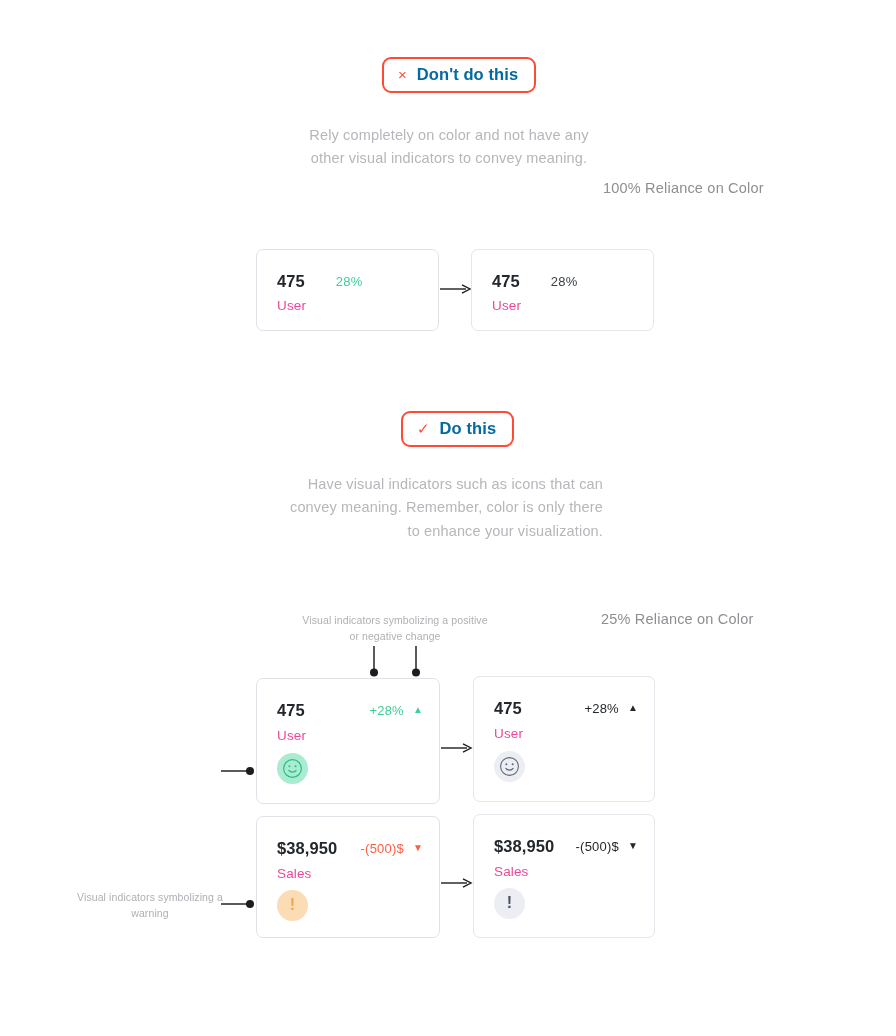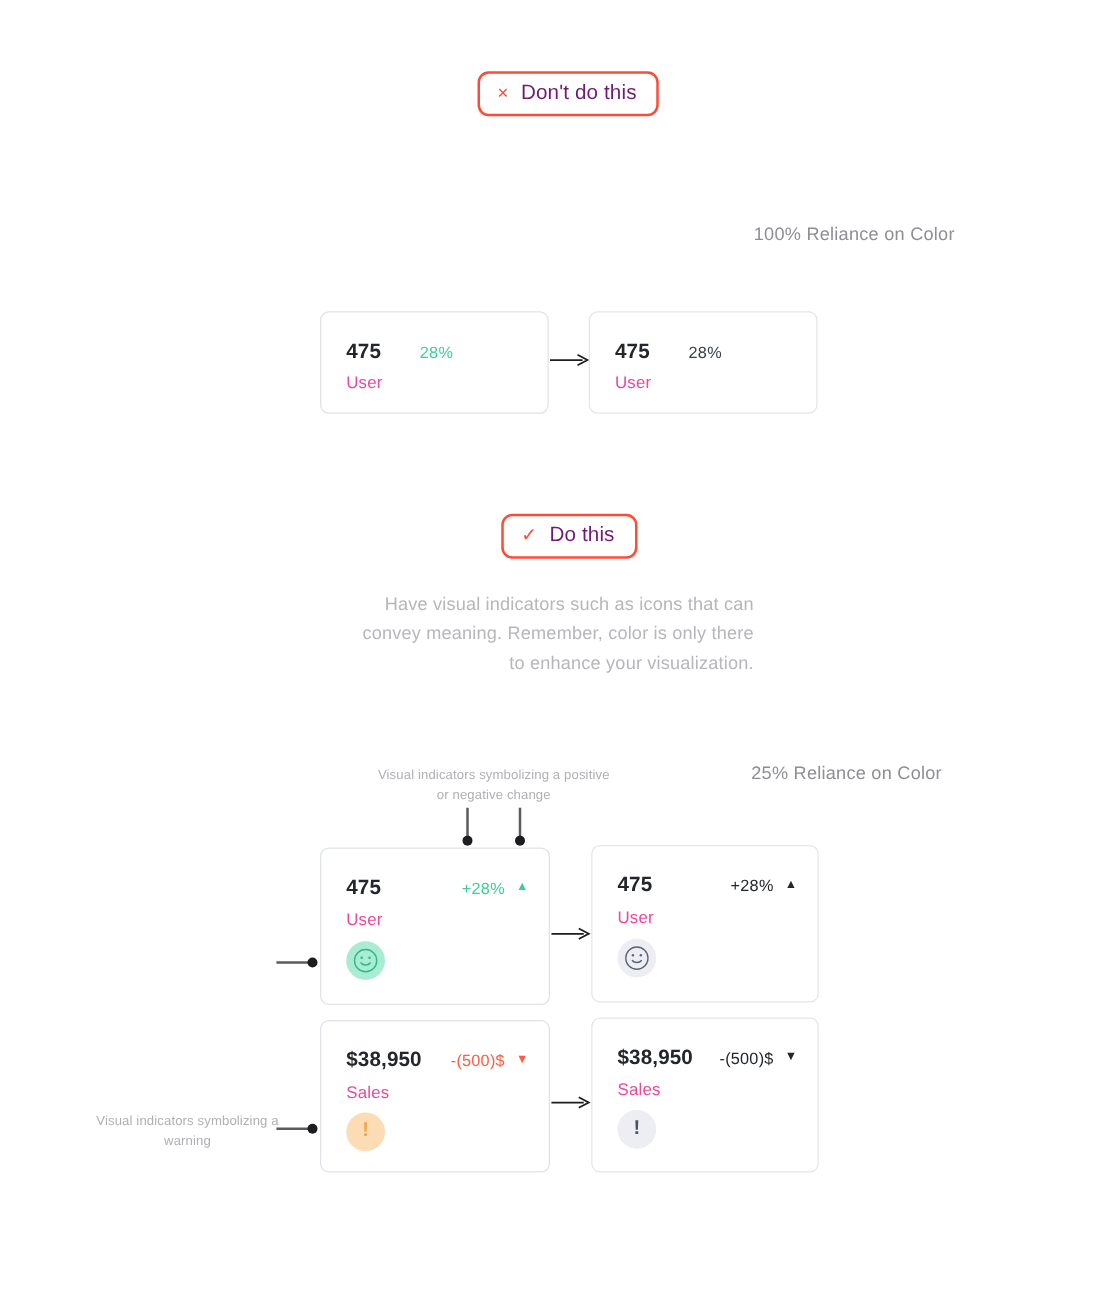--- a/index.html
+++ b/index.html
@@ -23,23 +23,23 @@
     padding: 7px 16px 8px 14px;
     background: #ffffff;
   }
   .badge .glyph {
     color: #ff4b35;
     font-size: 15px;
     line-height: 1;
     font-weight: 400;
   }
   .badge .label {
-    color: #701a75;
+    color: #0369a1;
     font-size: 16.5px;
-    font-weight: 400;
+    font-weight: 700;
     letter-spacing: .1px;
     line-height: 1;
   }
   .badge-dont { left: 382px; top: 57px; }
   .badge-do   { left: 401px; top: 411px; }
 
   
   .desc {
     position: absolute;
     text-align: center;
@@ -145,20 +145,21 @@
 </head>
 <body>
 
 <div class="page">
 
   <div class="badge badge-dont">
     <span class="glyph">×</span>
     <span class="label">Don't do this</span>
   </div>
 
+  <div class="desc desc-dont">Rely completely on color and not have any other visual indicators to convey meaning.</div>
 
   <div class="reliance reliance-1">100% Reliance on Color</div>
 
   <div class="card" style="left:256px; top:249px; width:183px; height:82px;">
     <div class="card-row1">
       <span class="card-value">475</span>
       <span class="card-delta" style="color:#3ecf99; margin-left:31px;">
         <span>28%</span>
       </span>
     </div>

